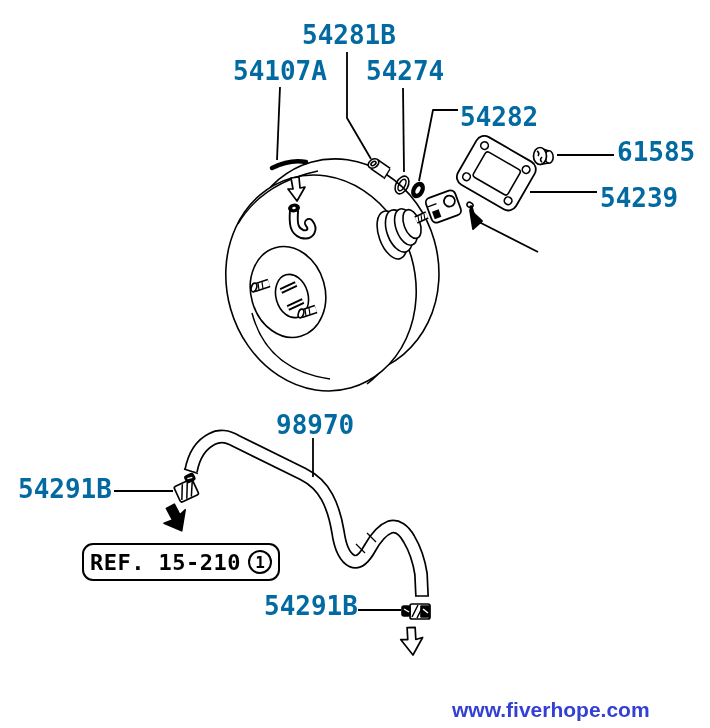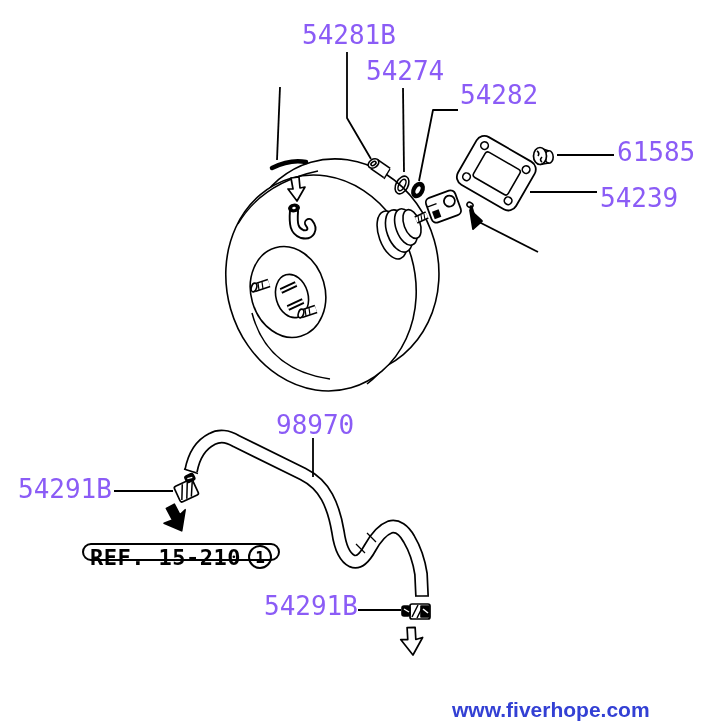--- a/index.html
+++ b/index.html
@@ -2,27 +2,27 @@
 <html style="--email-color: #4645cc; --website-color: #3340d4;"><head>
 <meta charset="utf-8">
 <style>
   html,body{margin:0;padding:0;background:#fff;}
   .stage{
     position:relative;width:710px;height:728px;background:#fff;overflow:hidden;
     font-family:"DejaVu Sans Mono",monospace;
   }
   .stage svg{position:absolute;left:0;top:0;}
   .plabel{
-    position:absolute;font-family:"DejaVu Sans Mono",monospace;font-weight:normal;
-    font-size:26px;line-height:26px;color:#8b5cf6;white-space:nowrap;letter-spacing:0;
+    position:absolute;font-family:"DejaVu Sans Mono",monospace;font-weight:bold;
+    font-size:26px;line-height:26px;color:#0369a1;white-space:nowrap;letter-spacing:0;
   }
   .ref-box{
-    position:absolute;left:82px;top:543px;width:198px;height:18px;
+    position:absolute;left:82px;top:543px;width:198px;height:38px;
     border:2.2px solid #000;border-radius:11px;background:#fff;
-    display:flex;align-items:flex-start;justify-content:center;gap:7px;box-sizing:border-box;
+    display:flex;align-items:center;justify-content:center;gap:7px;box-sizing:border-box;
   }
   .ref-box .ref-text{
     font-family:"DejaVu Sans Mono",monospace;font-weight:bold;font-size:22px;
     letter-spacing:0.5px;color:#000;white-space:nowrap;
   }
   .ref-box .circ{
     width:24px;height:24px;border:2px solid #000;border-radius:50%;
     display:flex;align-items:center;justify-content:center;
     font-family:"DejaVu Sans Mono",monospace;font-weight:bold;font-size:16px;color:#000;
     box-sizing:border-box;flex:0 0 auto;
@@ -176,22 +176,23 @@
         <polygon points="470,210 473,229 482,221" fill="#000"></polygon>
       </g>
       <line x1="313" y1="438" x2="313" y2="477"></line>
       <line x1="114" y1="491" x2="173" y2="491"></line>
       <line x1="358" y1="610" x2="401" y2="610"></line>
     </g>
   </g>
 </svg>
 
 <div class="plabel" style="left:302px;top:22px">54281B</div>
+<div class="plabel" style="left:233px;top:58px">54107A</div>
 <div class="plabel" style="left:366px;top:58px">54274</div>
-<div class="plabel" style="left:460px;top:82px">54282</div>
+<div class="plabel" style="left:460px;top:104px">54282</div>
 <div class="plabel" style="left:617px;top:139px">61585</div>
 <div class="plabel" style="left:600px;top:185px">54239</div>
 <div class="plabel" style="left:276px;top:412px">98970</div>
 <div class="plabel" style="left:18px;top:476px">54291B</div>
 <div class="plabel" style="left:264px;top:593px">54291B</div>
 
 <div class="ref-box">
   <span class="ref-text">REF. 15-210</span>
   <span class="circ">1</span>
 </div>

